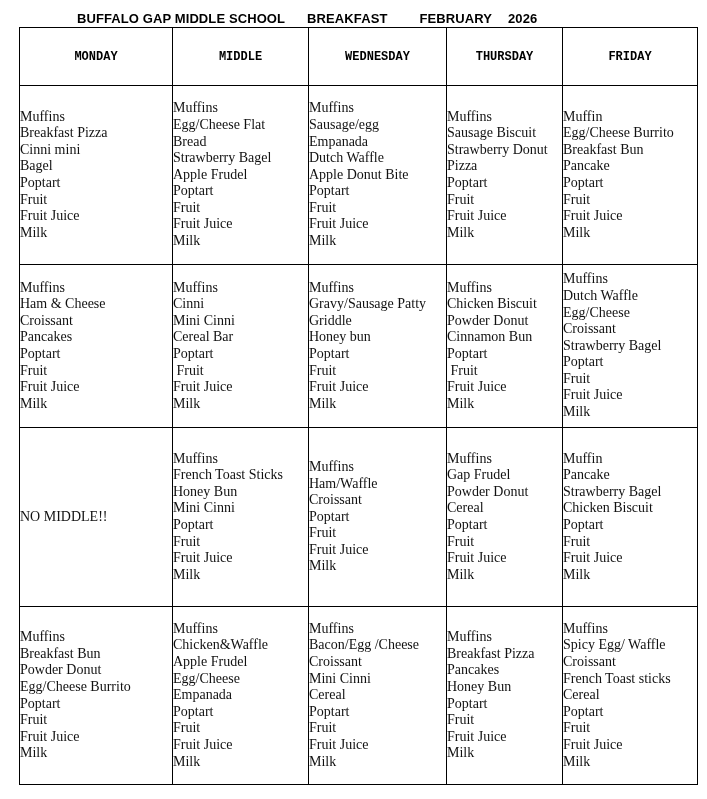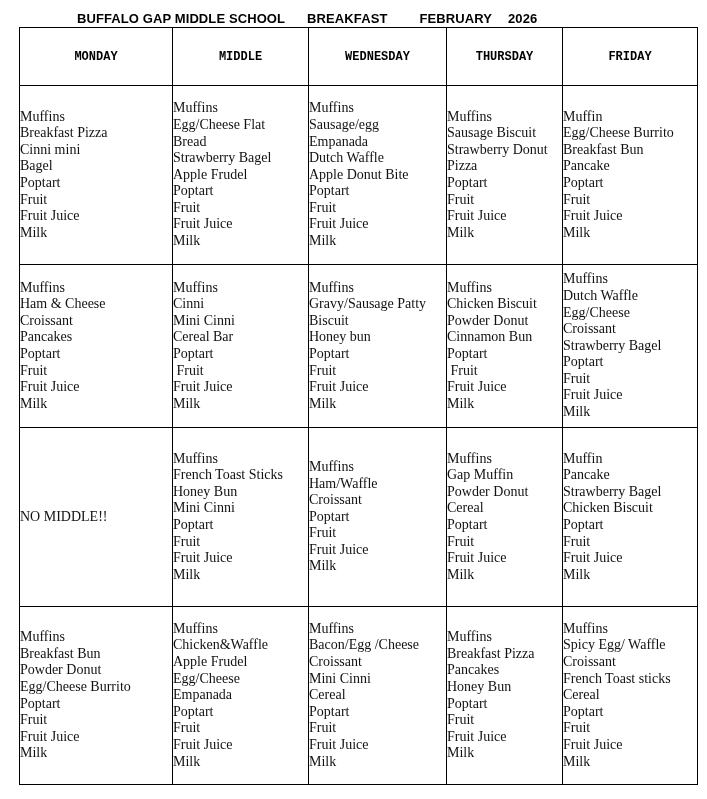--- a/index.html
+++ b/index.html
@@ -123,21 +123,21 @@
           <span class="item">Mini Cinni</span>
           <span class="item">Cereal Bar</span>
           <span class="item">Poptart</span>
           <span class="item"> Fruit</span>
           <span class="item">Fruit Juice</span>
           <span class="item">Milk</span>
         </td>
         <td class="cell">
           <span class="item">Muffins</span>
           <span class="item">Gravy/Sausage Patty</span>
-          <span class="item">Biscuit</span>
+          <span class="item">Griddle</span>
           <span class="item">Honey bun</span>
           <span class="item">Poptart</span>
           <span class="item">Fruit</span>
           <span class="item">Fruit Juice</span>
           <span class="item">Milk</span>
         </td>
         <td class="cell">
           <span class="item">Muffins</span>
           <span class="item">Chicken Biscuit</span>
           <span class="item">Powder Donut</span>
@@ -177,21 +177,21 @@
           <span class="item">Muffins</span>
           <span class="item">Ham/Waffle</span>
           <span class="item">Croissant</span>
           <span class="item">Poptart</span>
           <span class="item">Fruit</span>
           <span class="item">Fruit Juice</span>
           <span class="item">Milk</span>
         </td>
         <td class="cell">
           <span class="item">Muffins</span>
-          <span class="item">Gap Muffin</span>
+          <span class="item">Gap Frudel</span>
           <span class="item">Powder Donut</span>
           <span class="item">Cereal</span>
           <span class="item">Poptart</span>
           <span class="item">Fruit</span>
           <span class="item">Fruit Juice</span>
           <span class="item">Milk</span>
         </td>
         <td class="cell">
           <span class="item">Muffin</span>
           <span class="item">Pancake</span>

